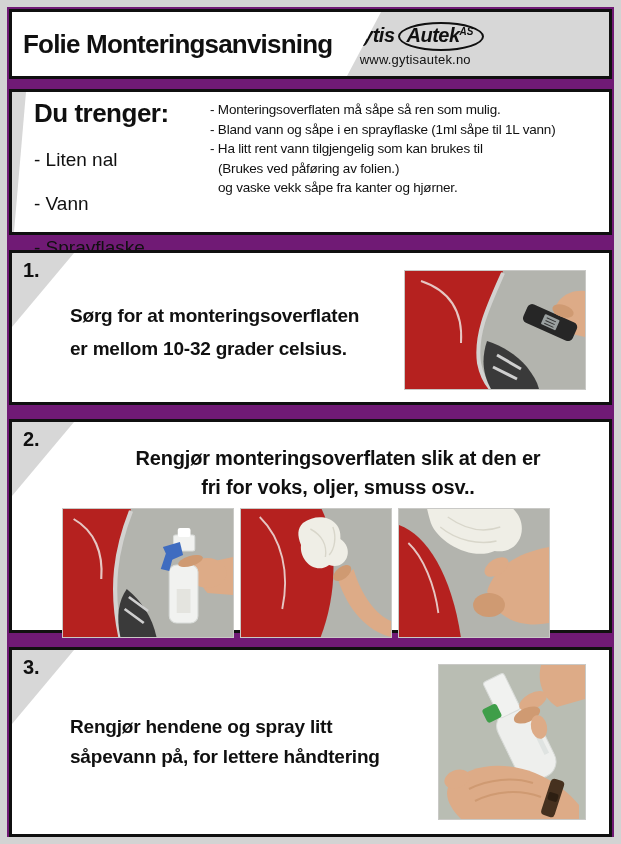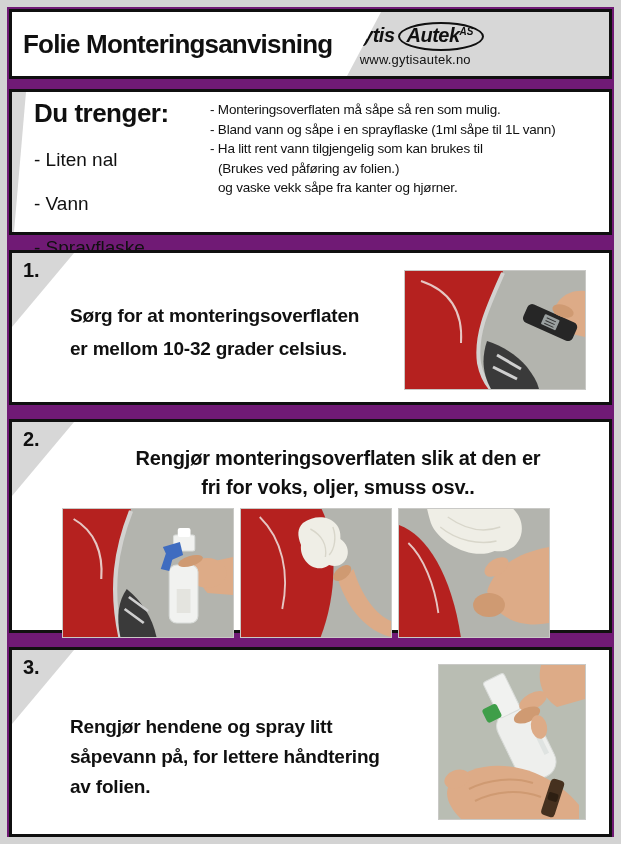--- a/index.html
+++ b/index.html
@@ -183,21 +183,20 @@
         </svg>
       </div>
     </div>
 
     <div class="panel step step3">
       <div class="corner"></div>
       <div class="step-num">3.</div>
       <div class="step-text">
         <span>Rengjør hendene og spray litt</span>
         <span>såpevann på, for lettere håndtering</span>
-        <span>av folien.</span>
       </div>
       <svg class="photo" width="146" height="154" viewBox="0 0 146 154">
         <rect width="146" height="154" fill="#b9bdb3"></rect>
         <path class="skin" d="M146,0 H102 C98,16 103,32 118,42 L146,34 Z"></path>
         <g transform="rotate(-26 78 70)">
           <rect class="bottle" x="62" y="44" width="41" height="76" rx="16" opacity="0.96"></rect>
           <rect x="94" y="80" width="5" height="20" fill="#dfe3e1"></rect>
           <rect class="bottle" x="70" y="8" width="23" height="40" rx="3"></rect>
           <rect class="green" x="57" y="32" width="16" height="15" rx="3"></rect>
         </g>

